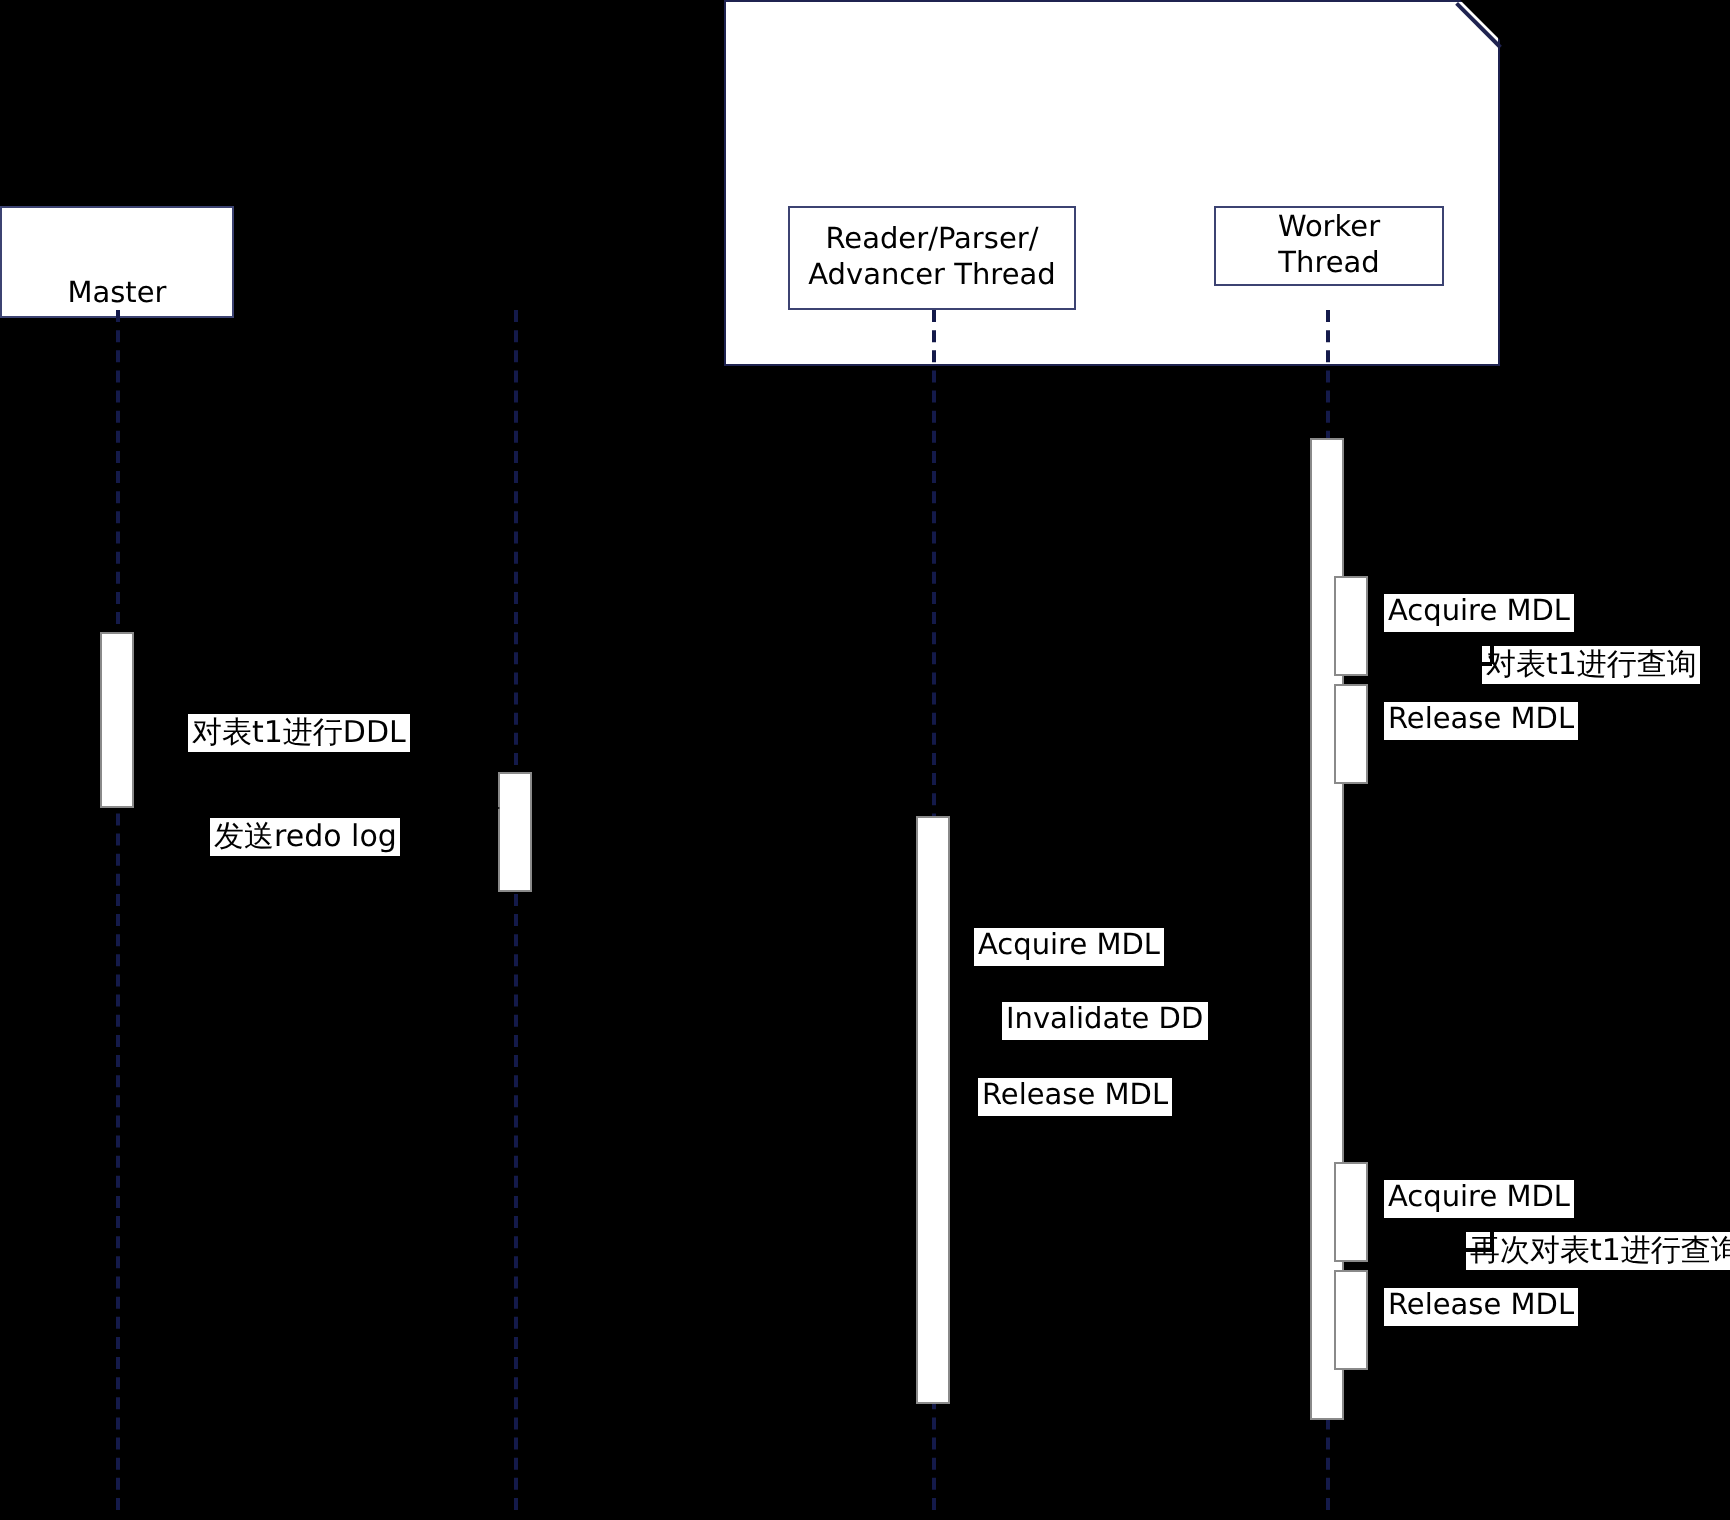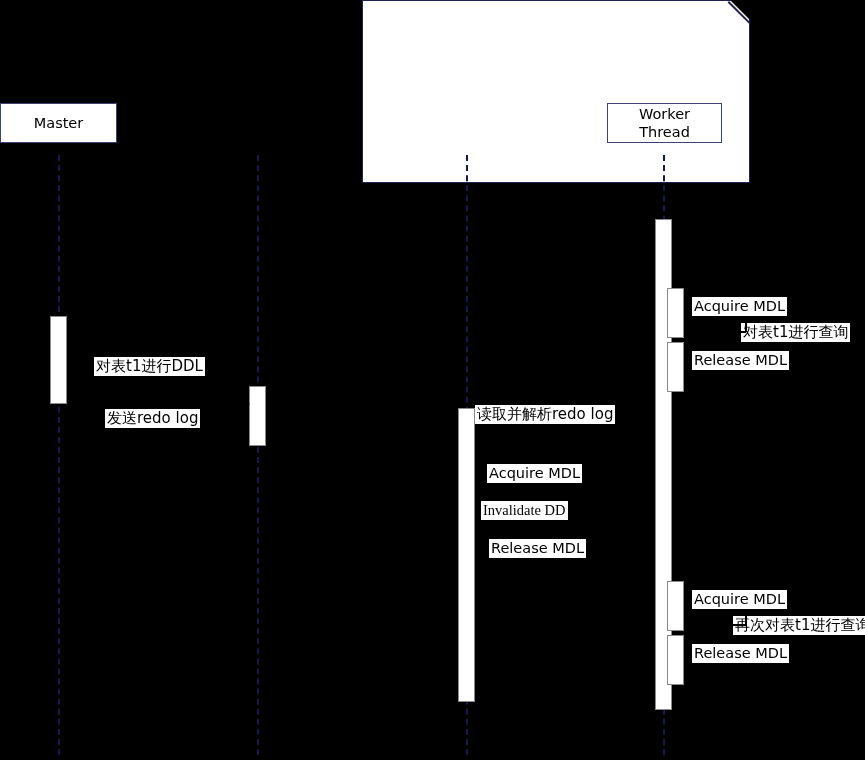--- a/index.html
+++ b/index.html
@@ -122,25 +122,31 @@
 <body>
 
 <div id="canvas">
 
   <div class="package-box" style="left:362px; top:0px; width:388px; height:183px;">
   </div>
 
   <div class="fold-cut" style="left:730px; top:0px; width:22px; height:22px;"></div>
   <div class="fold-line" style="left:729px; top:1px; width:31px; height:1.8px; transform: rotate(45deg);"></div>
 
-  <div class="participant" style="left:0px; top:103px; width:117px; height:40px;">
+  <div class="participant" style="left:0px; top:103px; width:117px; height:56px;align-items:flex-end;">
     <span>Master</span>
   </div>
 
 
+  <div class="participant" style="left:394px; top:103px; width:144px; height:52px;">
+    <span>
+      <span>Reader/Parser/</span><br>
+      <span>Advancer Thread</span>
+    </span>
+  </div>
 
   <div class="participant" style="left:607px; top:103px; width:115px; height:40px;">
     <span>Worker Thread</span>
   </div>
 
   <div class="lifeline" style="left:58px; top:155px; height:600px;"></div>
   <div class="lifeline" style="left:257px; top:155px; height:600px;"></div>
   <div class="lifeline" style="left:466px; top:155px; height:600px;"></div>
   <div class="lifeline" style="left:663px; top:155px; height:600px;"></div>
 
@@ -186,33 +192,32 @@
   <div class="msg-line" style="left:684px; top:342px; width:62px;"></div>
   <div class="msg-vline" style="left:745px; top:342px; height:44px;"></div>
   <div class="msg-line" style="left:694px; top:385px; width:52px;"></div>
   <div class="arrow-left" style="left:684px; top:381px;"></div>
   <div class="msg-label" style="left:692px; top:351px;">Release MDL</div>
 
   <div class="msg-line" style="left:475px; top:428px; width:108px;"></div>
   <div class="msg-vline" style="left:582px; top:428px; height:26px;"></div>
   <div class="msg-line" style="left:485px; top:453px; width:98px;"></div>
   <div class="arrow-left" style="left:475px; top:449px;"></div>
-  <div class="msg-label cjk" style="left:475px; top:405px;">读取并解析redo log</div>
 
   <div class="msg-line" style="left:475px; top:464px; width:108px;"></div>
   <div class="msg-vline" style="left:582px; top:464px; height:27px;"></div>
   <div class="msg-line" style="left:485px; top:490px; width:98px;"></div>
   <div class="arrow-left" style="left:475px; top:486px;"></div>
   <div class="msg-label" style="left:487px; top:464px;">Acquire MDL</div>
 
   <div class="msg-line" style="left:475px; top:501px; width:108px;"></div>
   <div class="msg-vline" style="left:582px; top:501px; height:27px;"></div>
   <div class="msg-line" style="left:485px; top:527px; width:98px;"></div>
   <div class="arrow-left" style="left:475px; top:523px;"></div>
-  <div class="msg-label" style="left:481px; top:501px;font-family:Liberation Serif, serif;">Invalidate DD</div>
+  <div class="msg-label" style="left:501px; top:501px;">Invalidate DD</div>
 
   <div class="msg-line" style="left:475px; top:539px; width:108px;"></div>
   <div class="msg-vline" style="left:582px; top:539px; height:27px;"></div>
   <div class="msg-line" style="left:485px; top:565px; width:98px;"></div>
   <div class="arrow-left" style="left:475px; top:561px;"></div>
   <div class="msg-label" style="left:489px; top:539px;">Release MDL</div>
 
   <div class="msg-line" style="left:672px; top:565px; width:127px;"></div>
   <div class="msg-vline" style="left:797px; top:565px; height:130px;"></div>
   <div class="msg-line" style="left:682px; top:694px; width:117px;"></div>

